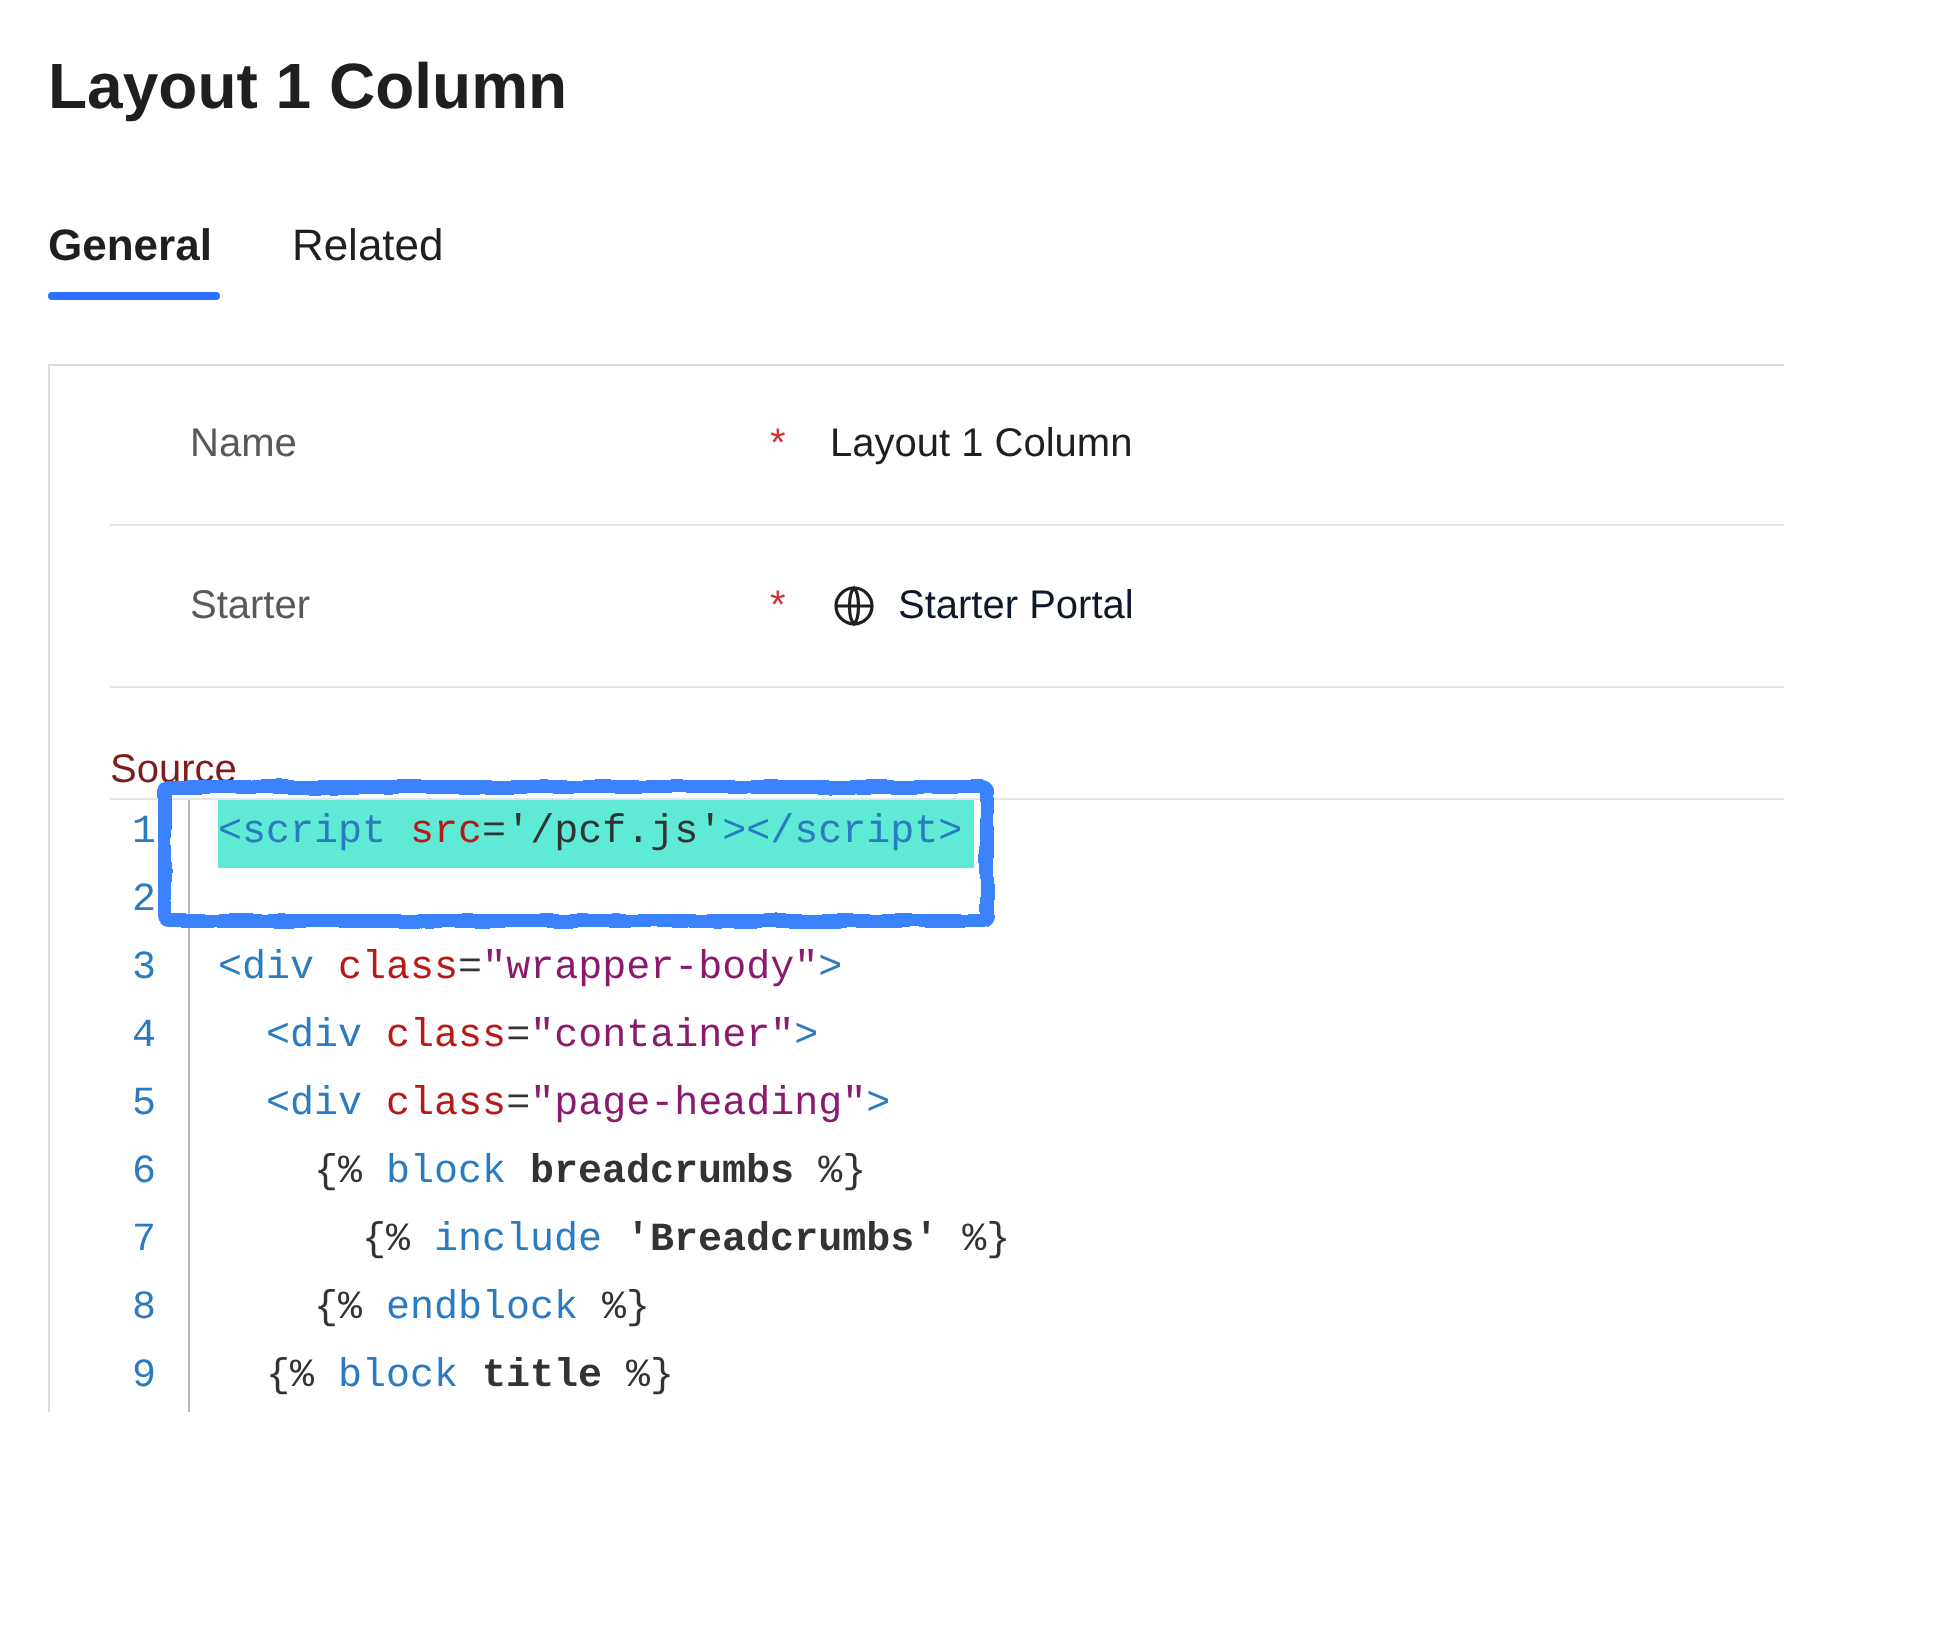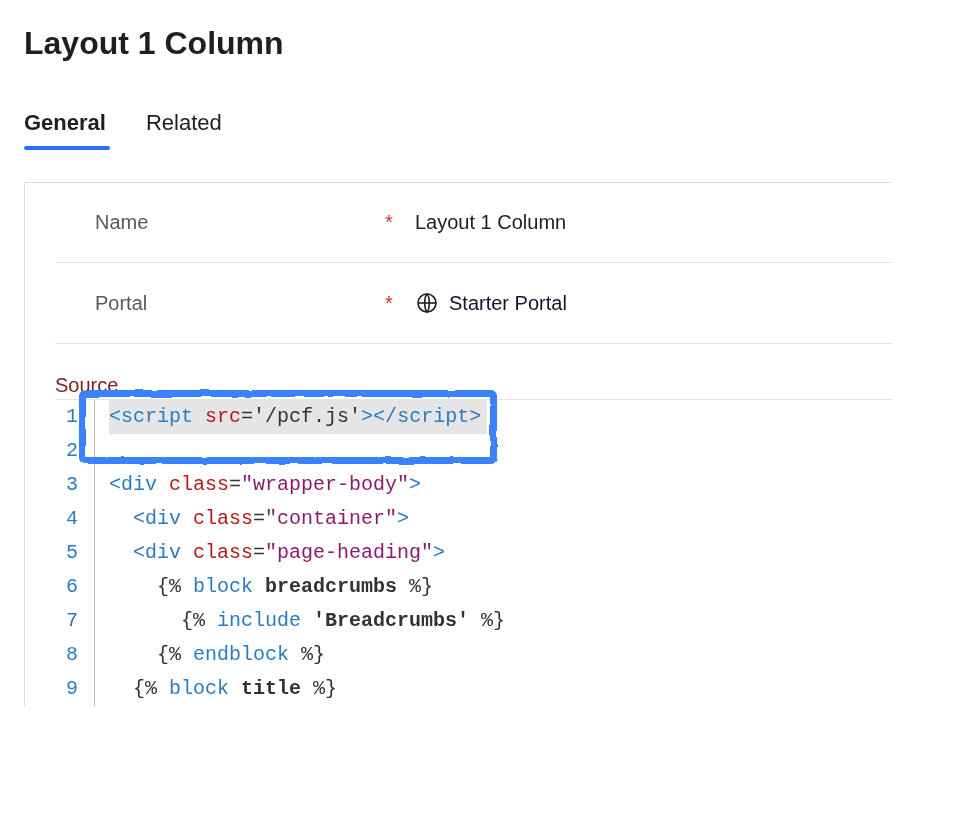--- a/index.html
+++ b/index.html
@@ -123,21 +123,21 @@
     min-width: 40px;
     border-right: 1px solid #b7b7b7;
   }
   .gutter div { height: 34px; padding-right: 2px; }
   .code {
     padding-left: 14px;
     white-space: pre;
     position: relative;
   }
   .code div { height: 34px; }
-  .code .cur { background: #e5e5e5; padding-right: 6px; display:inline-block; }
+  .code .cur { background: #5eead4; padding-right: 6px; display:inline-block; }
   .tok-tag   { color: #2a7bbf; }
   .tok-attr  { color: #b71818; }
   .tok-str   { color: #8b1a6e; }
   .tok-punct { color: #333333; }
   .tok-liquid{ color: #333333; }
   .tok-kw    { color: #2a7bbf; }
   .tok-lname { color: #333333; font-weight: bold; }
   .highlight-box {
     position: absolute;
     border: 6px solid #3b82ff;
@@ -169,21 +169,21 @@
 
   <div class="panel">
 
     <div class="field-row">
       <div class="field-label">Name</div>
       <div class="field-req">*</div>
       <div class="field-value">Layout 1 Column</div>
     </div>
 
     <div class="field-row">
-      <div class="field-label">Portal</div>
+      <div class="field-label">Starter</div>
       <div class="field-req">*</div>
       <div class="field-value link">
         <svg class="globe-icon" viewBox="0 0 24 24" fill="none" stroke="#201f1e" stroke-width="1.6">
           <circle cx="12" cy="12" r="9"></circle>
           <line x1="3" y1="12" x2="21" y2="12"></line>
           <path d="M12 3 C15 6 15 18 12 21 C9 18 9 6 12 3 Z"></path>
         </svg>
         <span>Starter Portal</span>
       </div>
     </div>

